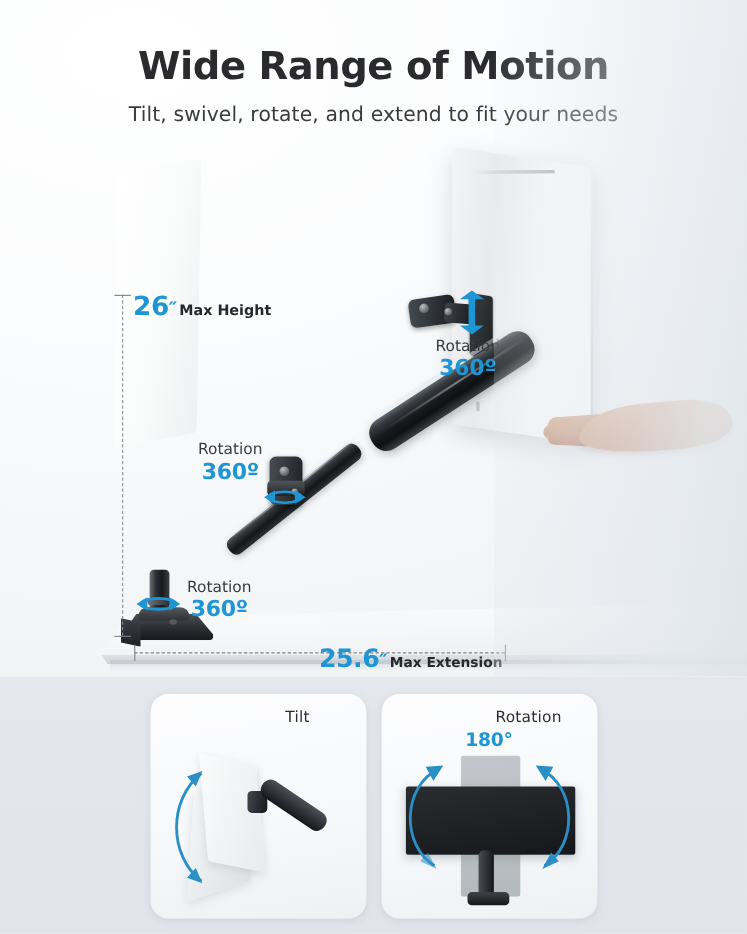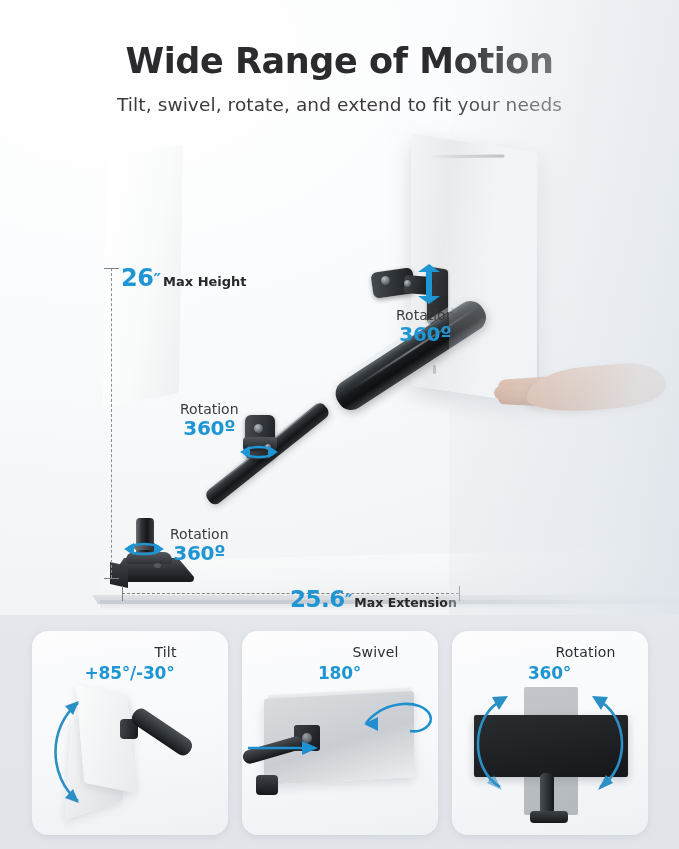--- a/index.html
+++ b/index.html
@@ -478,58 +478,37 @@
       <path d="M2 9 L12 3 L12 15 Z" fill="#1f96d4"></path>
       <path d="M42 9 L32 3 L32 15 Z" fill="#1f96d4"></path>
     </svg>
   </div>
 
   <div class="bottom">
     <div class="cards">
 
       <div class="card">
         <div class="card-title">Tilt</div>
-        <div class="card-val">+85°/-30°</div>
         <div class="card-art">
           <div class="tilt-mon-b"></div>
           <div class="tilt-mon-a"></div>
           <div class="tilt-head"></div>
           <div class="tilt-arm"></div>
           <svg class="arrow" style="left:6px;top:6px;" width="46" height="118" viewBox="0 0 46 118">
             <path d="M40 10 C10 34, 10 84, 40 108" fill="none" stroke="#2a8fc4" stroke-width="2.6"></path>
             <path d="M41 8 L27 13 L35 22 Z" fill="#2a8fc4"></path>
             <path d="M41 110 L27 105 L35 96 Z" fill="#2a8fc4"></path>
           </svg>
         </div>
       </div>
 
-      <div class="card">
-        <div class="card-title">Swivel</div>
-        <div class="card-val">180°</div>
-        <div class="card-art">
-          <div class="sw-mon-top"></div>
-          <div class="sw-mon"></div>
-          <div class="sw-vesa"></div>
-          <div class="sw-vesa-c"></div>
-          <div class="sw-arm"></div>
-          <div class="sw-base"></div>
-          <svg class="arrow" style="left:118px;top:6px;" width="76" height="46" viewBox="0 0 76 46">
-            <path d="M6 30 C26 6, 62 6, 70 22 C74 32, 62 40, 50 38" fill="none" stroke="#1f8fd0" stroke-width="2.6"></path>
-            <path d="M4 31 L18 24 L18 38 Z" fill="#1f8fd0"></path>
-          </svg>
-          <svg class="arrow" style="left:6px;top:52px;" width="72" height="18" viewBox="0 0 72 18">
-            <path d="M0 9 L56 9" fill="none" stroke="#1f8fd0" stroke-width="2.6"></path>
-            <path d="M70 9 L54 2 L54 16 Z" fill="#1f8fd0"></path>
-          </svg>
-        </div>
-      </div>
 
       <div class="card">
         <div class="card-title">Rotation</div>
-        <div class="card-val">360°</div>
+        <div class="card-val">180°</div>
         <div class="card-art">
           <div class="rot-port"></div>
           <div class="rot-land"></div>
           <div class="rot-arm"></div>
           <div class="rot-base"></div>
           <svg class="arrow" style="left:2px;top:0px;" width="58" height="112" viewBox="0 0 58 112">
             <path d="M50 12 C16 28, 16 82, 46 100" fill="none" stroke="#2a8fc4" stroke-width="2.6"></path>
             <path d="M54 9 L38 10 L45 23 Z" fill="#2a8fc4"></path>
             <path d="M48 103 L33 96 L40 88 Z" fill="#2a8fc4" opacity="0.55"></path>
           </svg>

